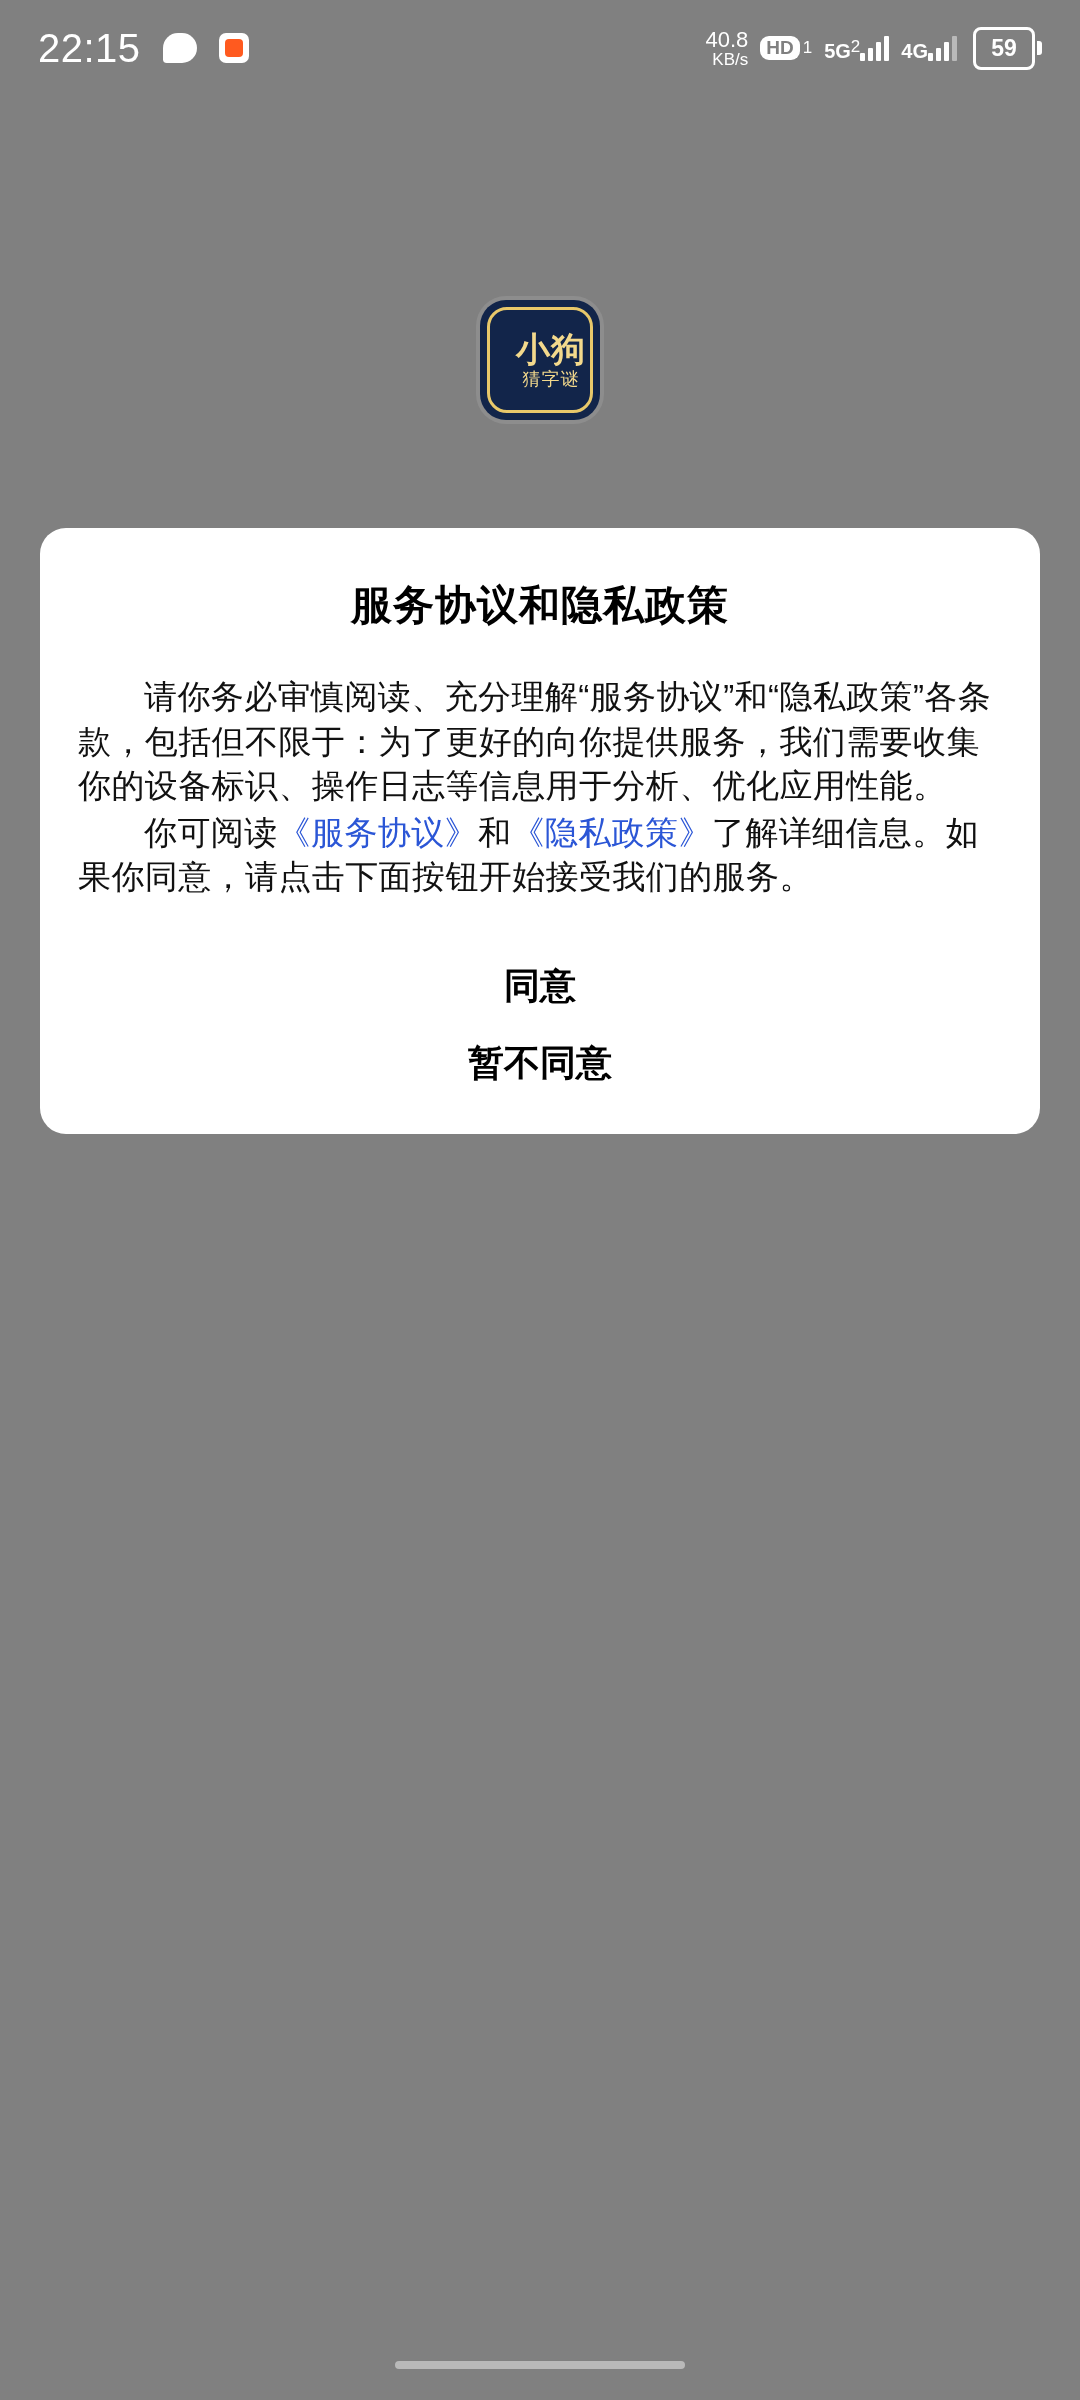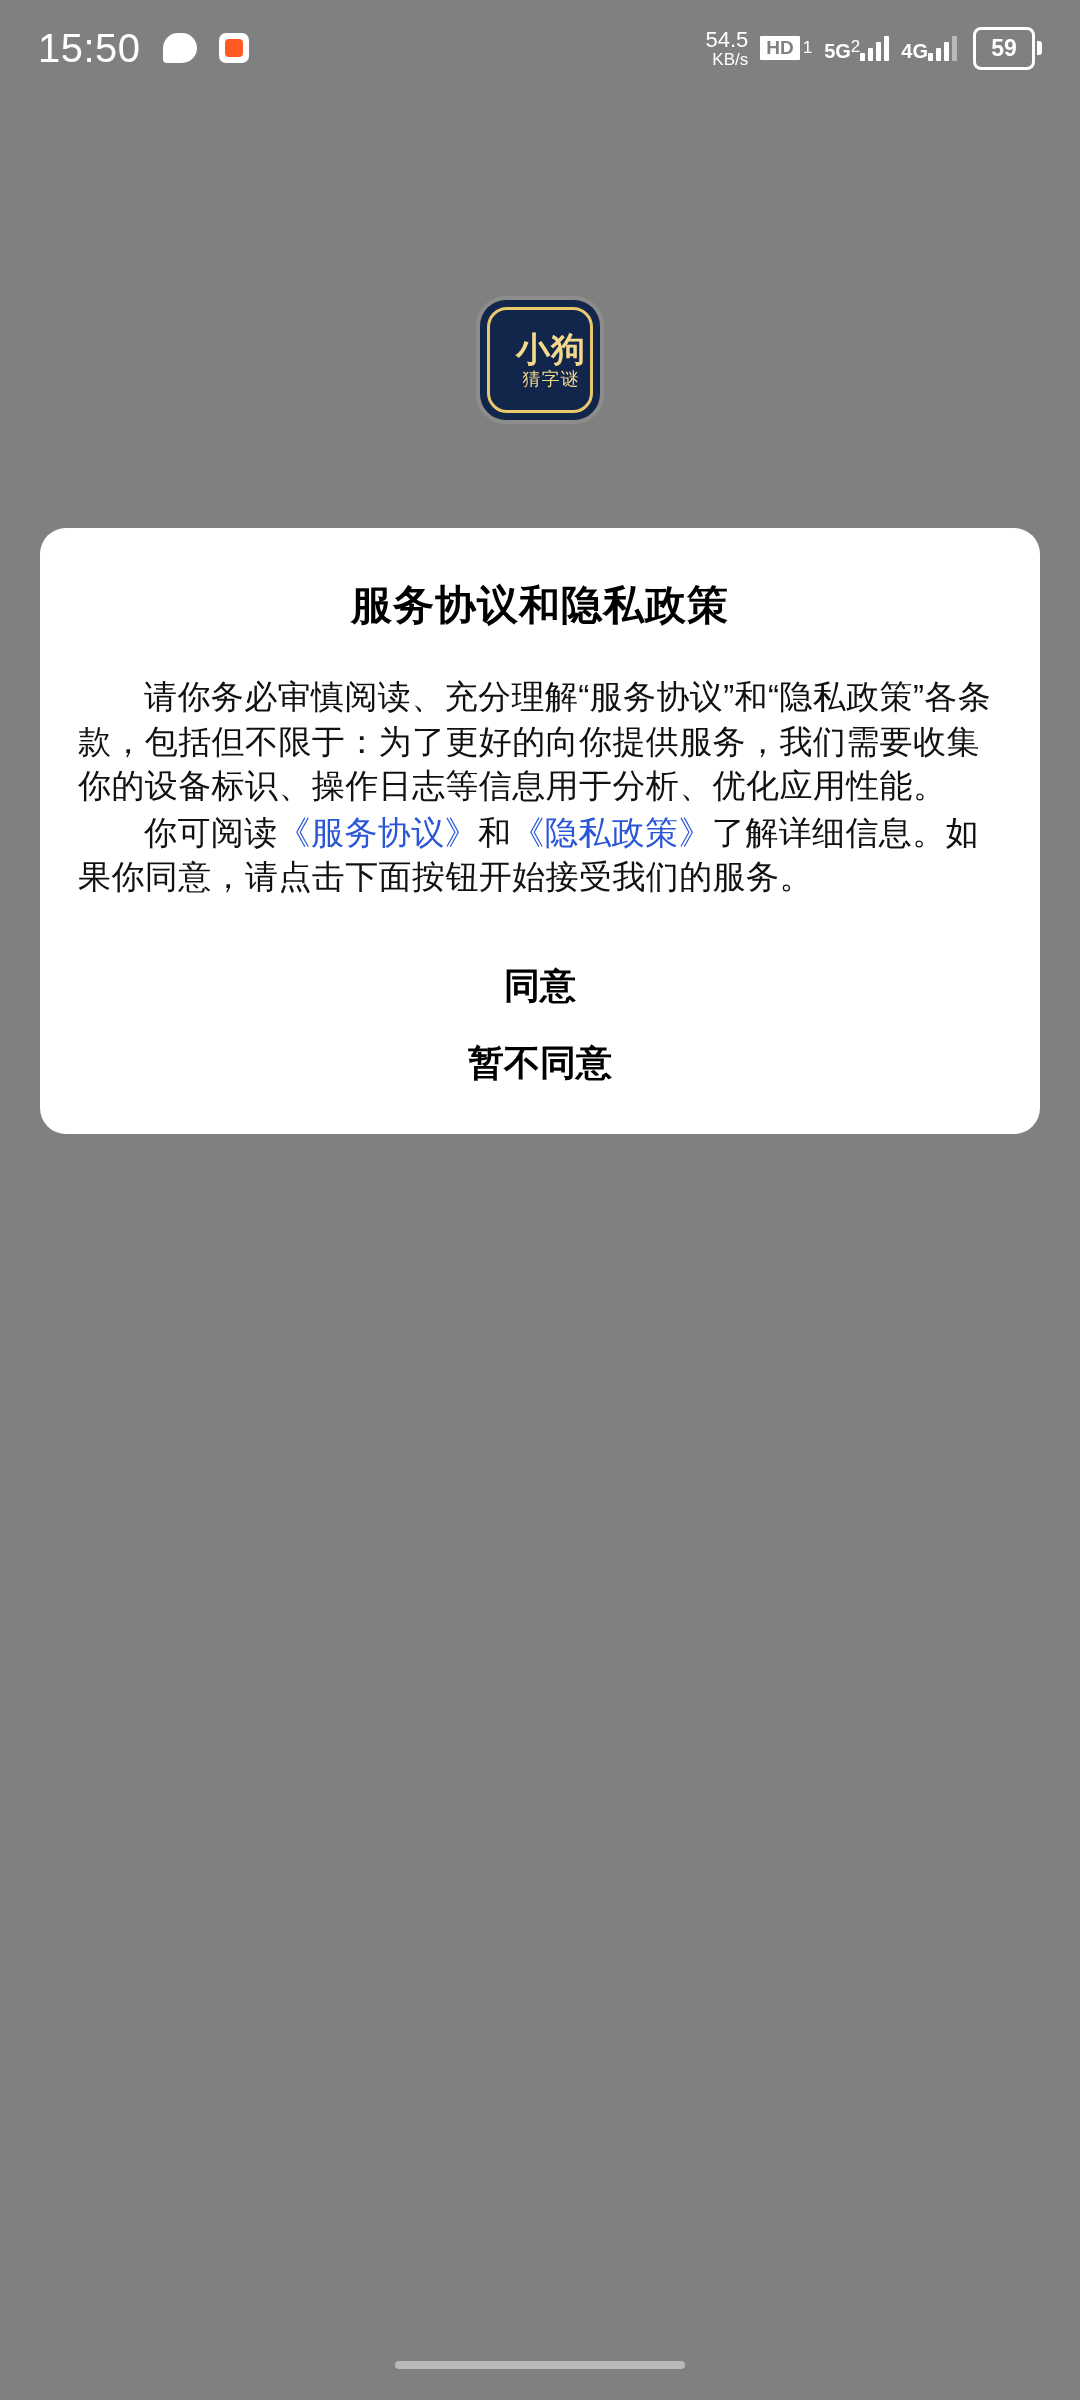--- a/index.html
+++ b/index.html
@@ -72,21 +72,21 @@
   .hd-badge {
     display: flex;
     align-items: center;
     gap: 3px;
   }
   .hd-box {
     background: #ffffff;
     color: #808080;
     font-size: 19px;
     font-weight: bold;
-    border-radius: 1px;
+    border-radius: 9px;
     padding: 2px 6px 3px 6px;
     line-height: 1;
   }
   .sup { font-size: 17px; color: #fff; align-self: flex-start; margin-top: 2px;}
 
   .net-group {
     display: flex;
     align-items: flex-end;
   }
   .net-label {
@@ -249,27 +249,27 @@
     height: 8px;
     border-radius: 4px;
     background: #b9b9b9;
   }
 </style>
 </head>
 <body>
 
 <div class="statusbar">
   <div class="status-left">
-    <span class="status-clock">15:50</span>
+    <span class="status-clock">22:15</span>
     <span class="icon-chat"></span>
     <span class="icon-app-sq"></span>
   </div>
   <div class="status-right">
     <span class="netspeed">
-      <span class="v">54.5</span>
+      <span class="v">40.8</span>
       <span class="u">KB/s</span>
     </span>
     <span class="hd-badge">
       <span class="hd-box">HD</span>
       <span class="sup">1</span>
     </span>
     <span class="net-group">
       <span class="net-label">
         <span class="g">5G</span>
       </span>

